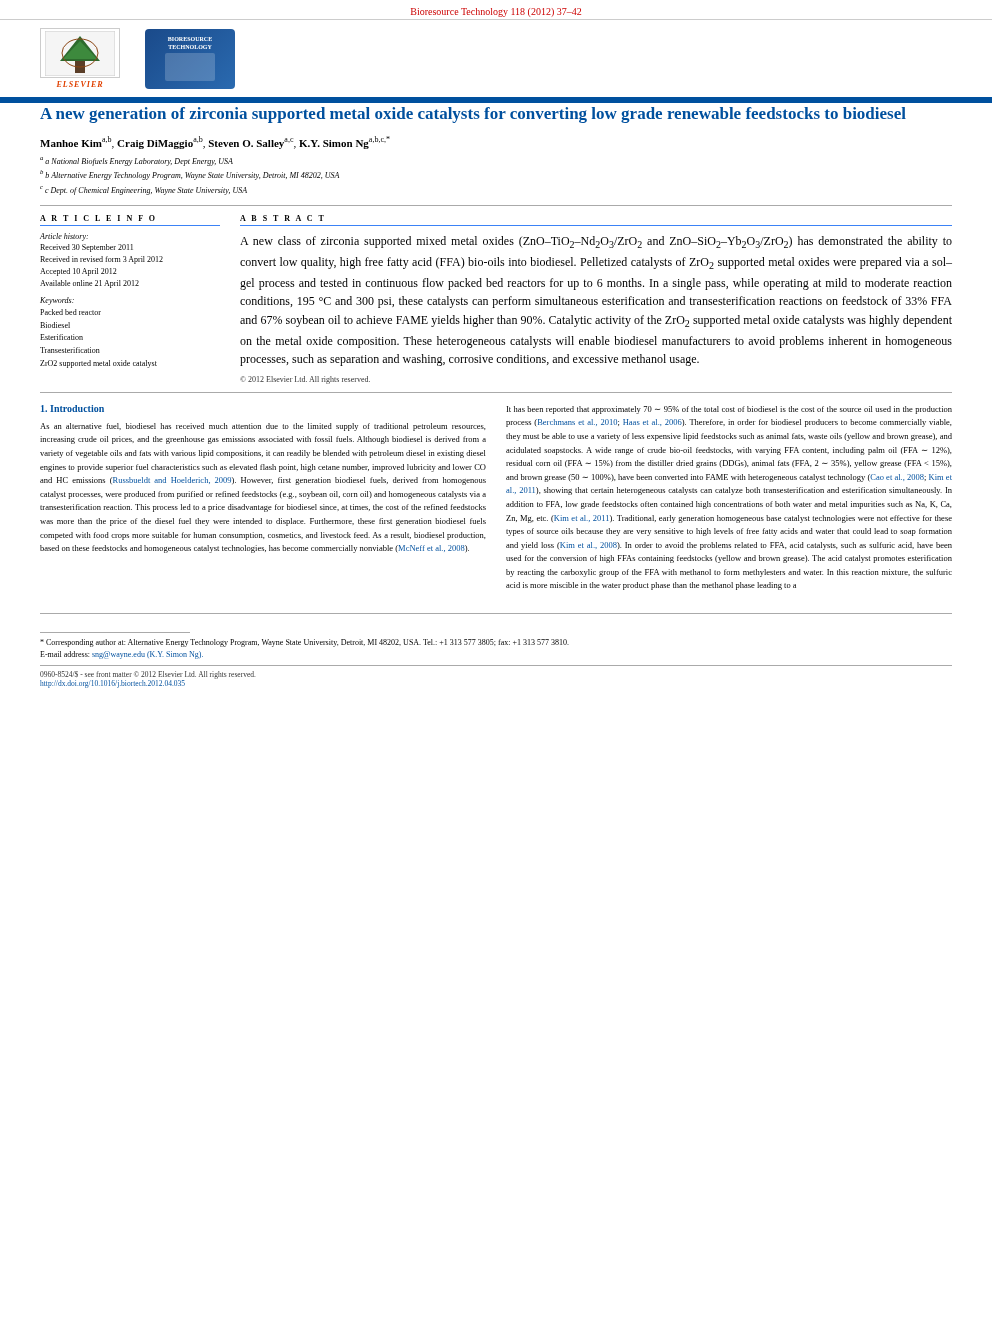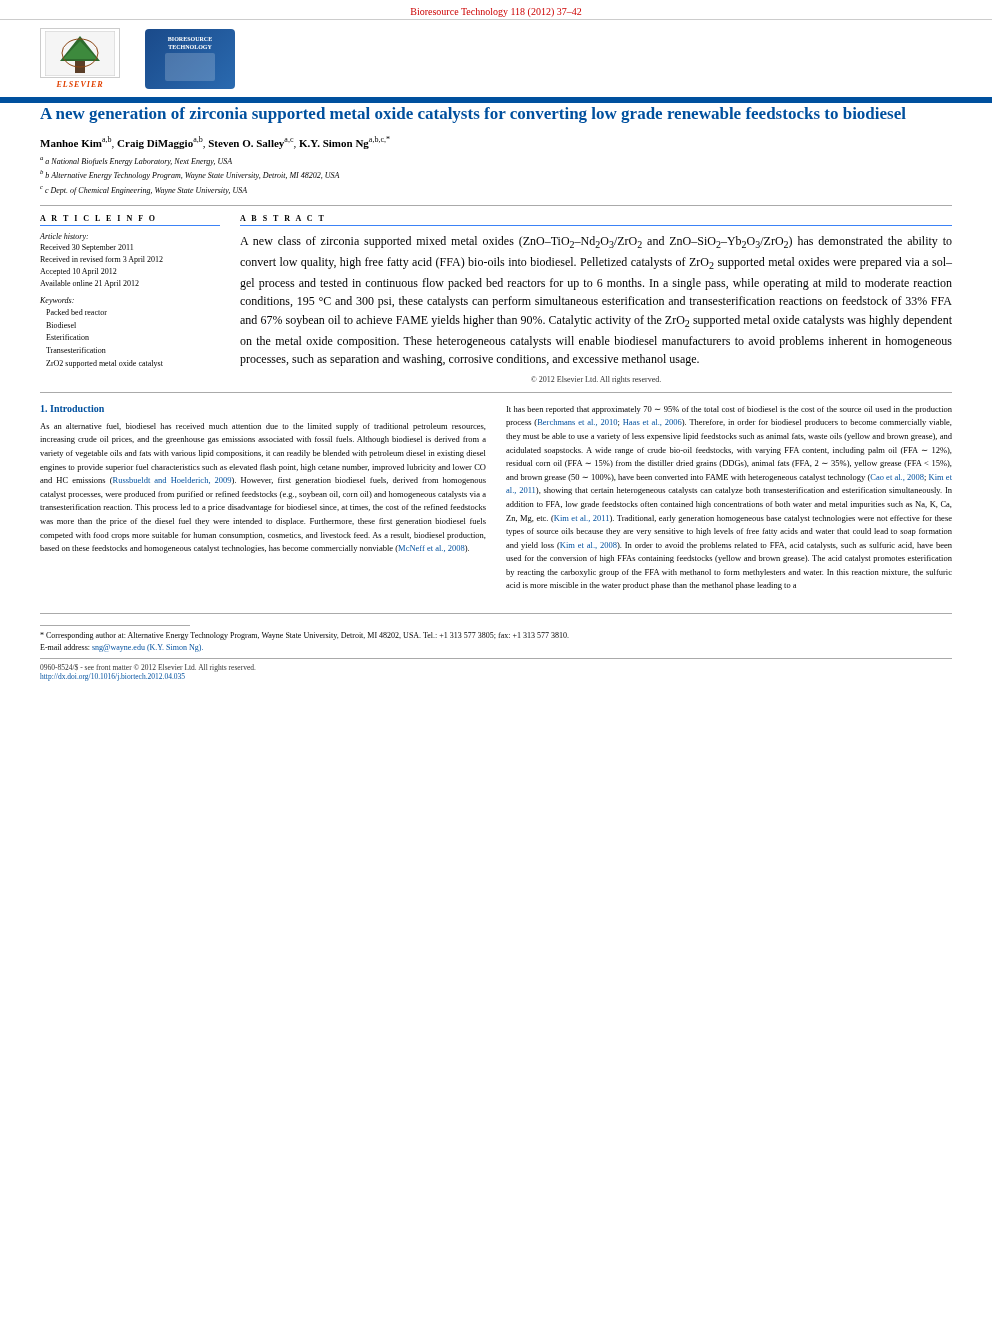--- a/index.html
+++ b/index.html
@@ -184,39 +184,38 @@
       font-style: italic;
       margin-bottom: 1px;
     }
     .article-history-item {
       font-size: 8px;
       line-height: 1.5;
     }
     .keywords-list {
       font-size: 8px;
       line-height: 1.6;
-      margin-left: 6px;
     }
     .keywords-label {
       font-size: 8px;
       font-style: italic;
       margin-top: 6px;
       margin-bottom: 2px;
     }
 
     
     .abstract-text {
       font-size: 12px;
       line-height: 1.55;
       text-align: justify;
     }
 
     .copyright-line {
       font-size: 8px;
-      text-align: center;
+      text-align: left;
       margin-top: 6px;
       color: #333;
     }
     .body-section-title {
       font-size: 10px;
       font-weight: bold;
       color: #00509e;
       margin-bottom: 6px;
     }
 
@@ -236,21 +235,21 @@
     }
     .body-text .ref-link {
       color: #00509e;
       text-decoration: none;
     }
 
     
     .page-footer {
       border-top: 1px solid #aaa;
       margin: 10px 40px 0 40px;
-      padding-top: 5px;
+      padding-top: 12px;
     }
     .footnote-text {
       font-size: 8px;
       line-height: 1.5;
     }
     .footnote-divider {
       border-top: 1px solid #aaa;
       margin: 6px 0 4px 0;
       width: 150px;
     }
@@ -299,21 +298,21 @@
   <div class="article-title">A new generation of zirconia supported metal oxide catalysts for converting low grade renewable feedstocks to biodiesel</div>
 
   <div class="authors">
     <span class="author-name">Manhoe Kim</span><span class="author-sup">a,b</span>,
     <span class="author-name">Craig DiMaggio</span><span class="author-sup">a,b</span>,
     <span class="author-name">Steven O. Salley</span><span class="author-sup">a,c</span>,
     <span class="author-name">K.Y. Simon Ng</span><span class="author-sup">a,b,c,*</span>
   </div>
 
   <div class="affiliations">
-    <div><sup>a</sup> <span>a National Biofuels Energy Laboratory, Next Energy, USA</span></div>
+    <div><sup>a</sup> <span>a National Biofuels Energy Laboratory, Dept Energy, USA</span></div>
     <div><sup>b</sup> <span>b Alternative Energy Technology Program, Wayne State University, Detroit, MI 48202, USA</span></div>
     <div><sup>c</sup> <span>c Dept. of Chemical Engineering, Wayne State University, USA</span></div>
   </div>
 
   <div class="section-divider"></div>
 
   <div class="two-col">
 
     <div class="col-left">
       <div class="section-heading">A R T I C L E   I N F O</div>

